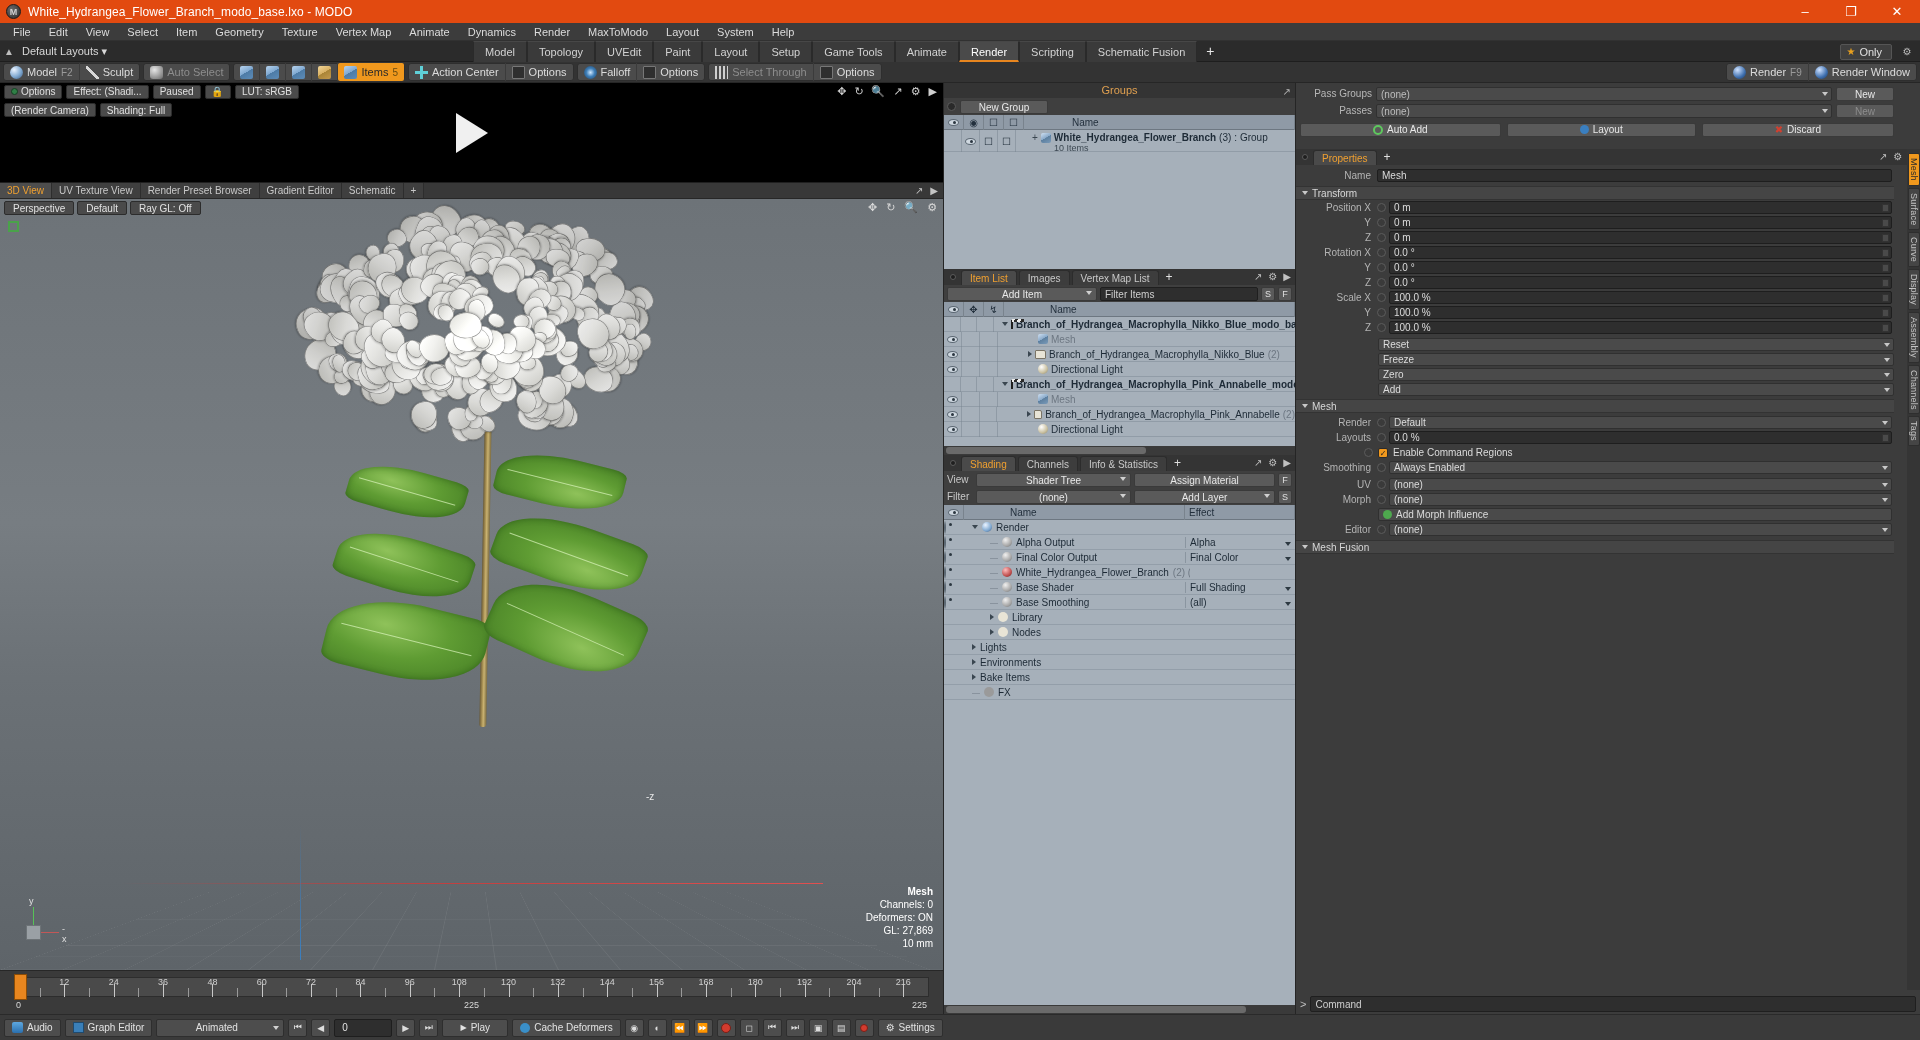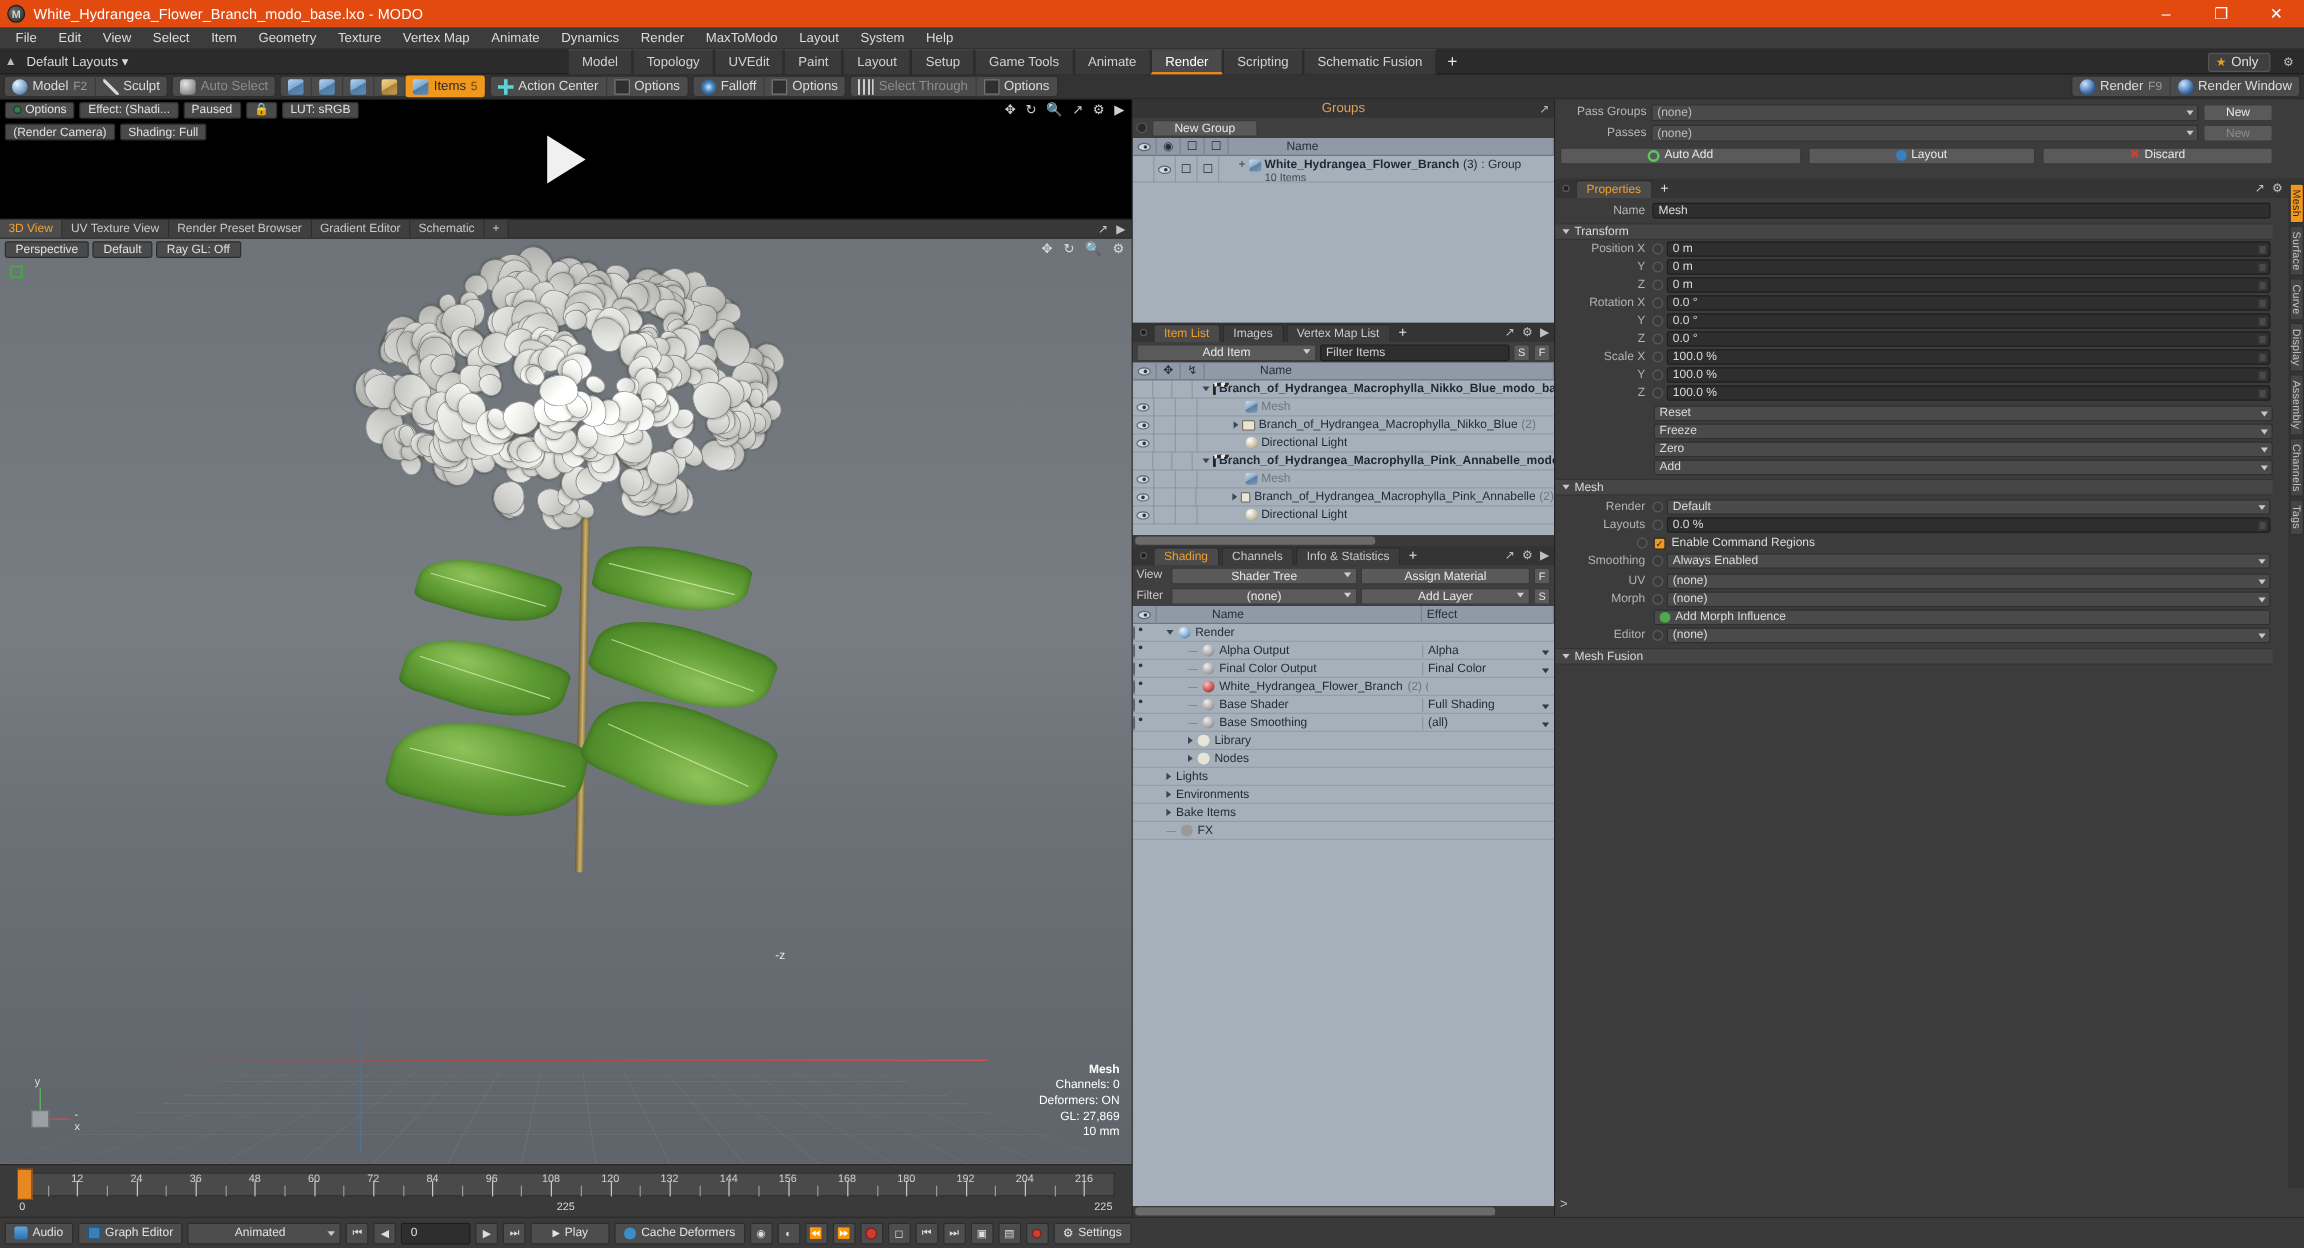--- a/index.html
+++ b/index.html
@@ -1357,20 +1357,21 @@
           <div class="vtab">Surface</div>
           <div class="vtab">Curve</div>
           <div class="vtab">Display</div>
           <div class="vtab">Assembly</div>
           <div class="vtab">Channels</div>
           <div class="vtab">Tags</div>
         </div>
 
       <div class="cmdrow">
         <span class="gt">&gt;</span>
+        <div class="fld" style="flex:1 1 auto; height:16px; line-height:15px;">Command</div>
       </div>
     </div>
   </div>
 
   <div class="bottombar">
     <div class="bb">
       <span class="audio-ic"></span>
       <span>Audio</span>
     </div>
     <div class="bb">

